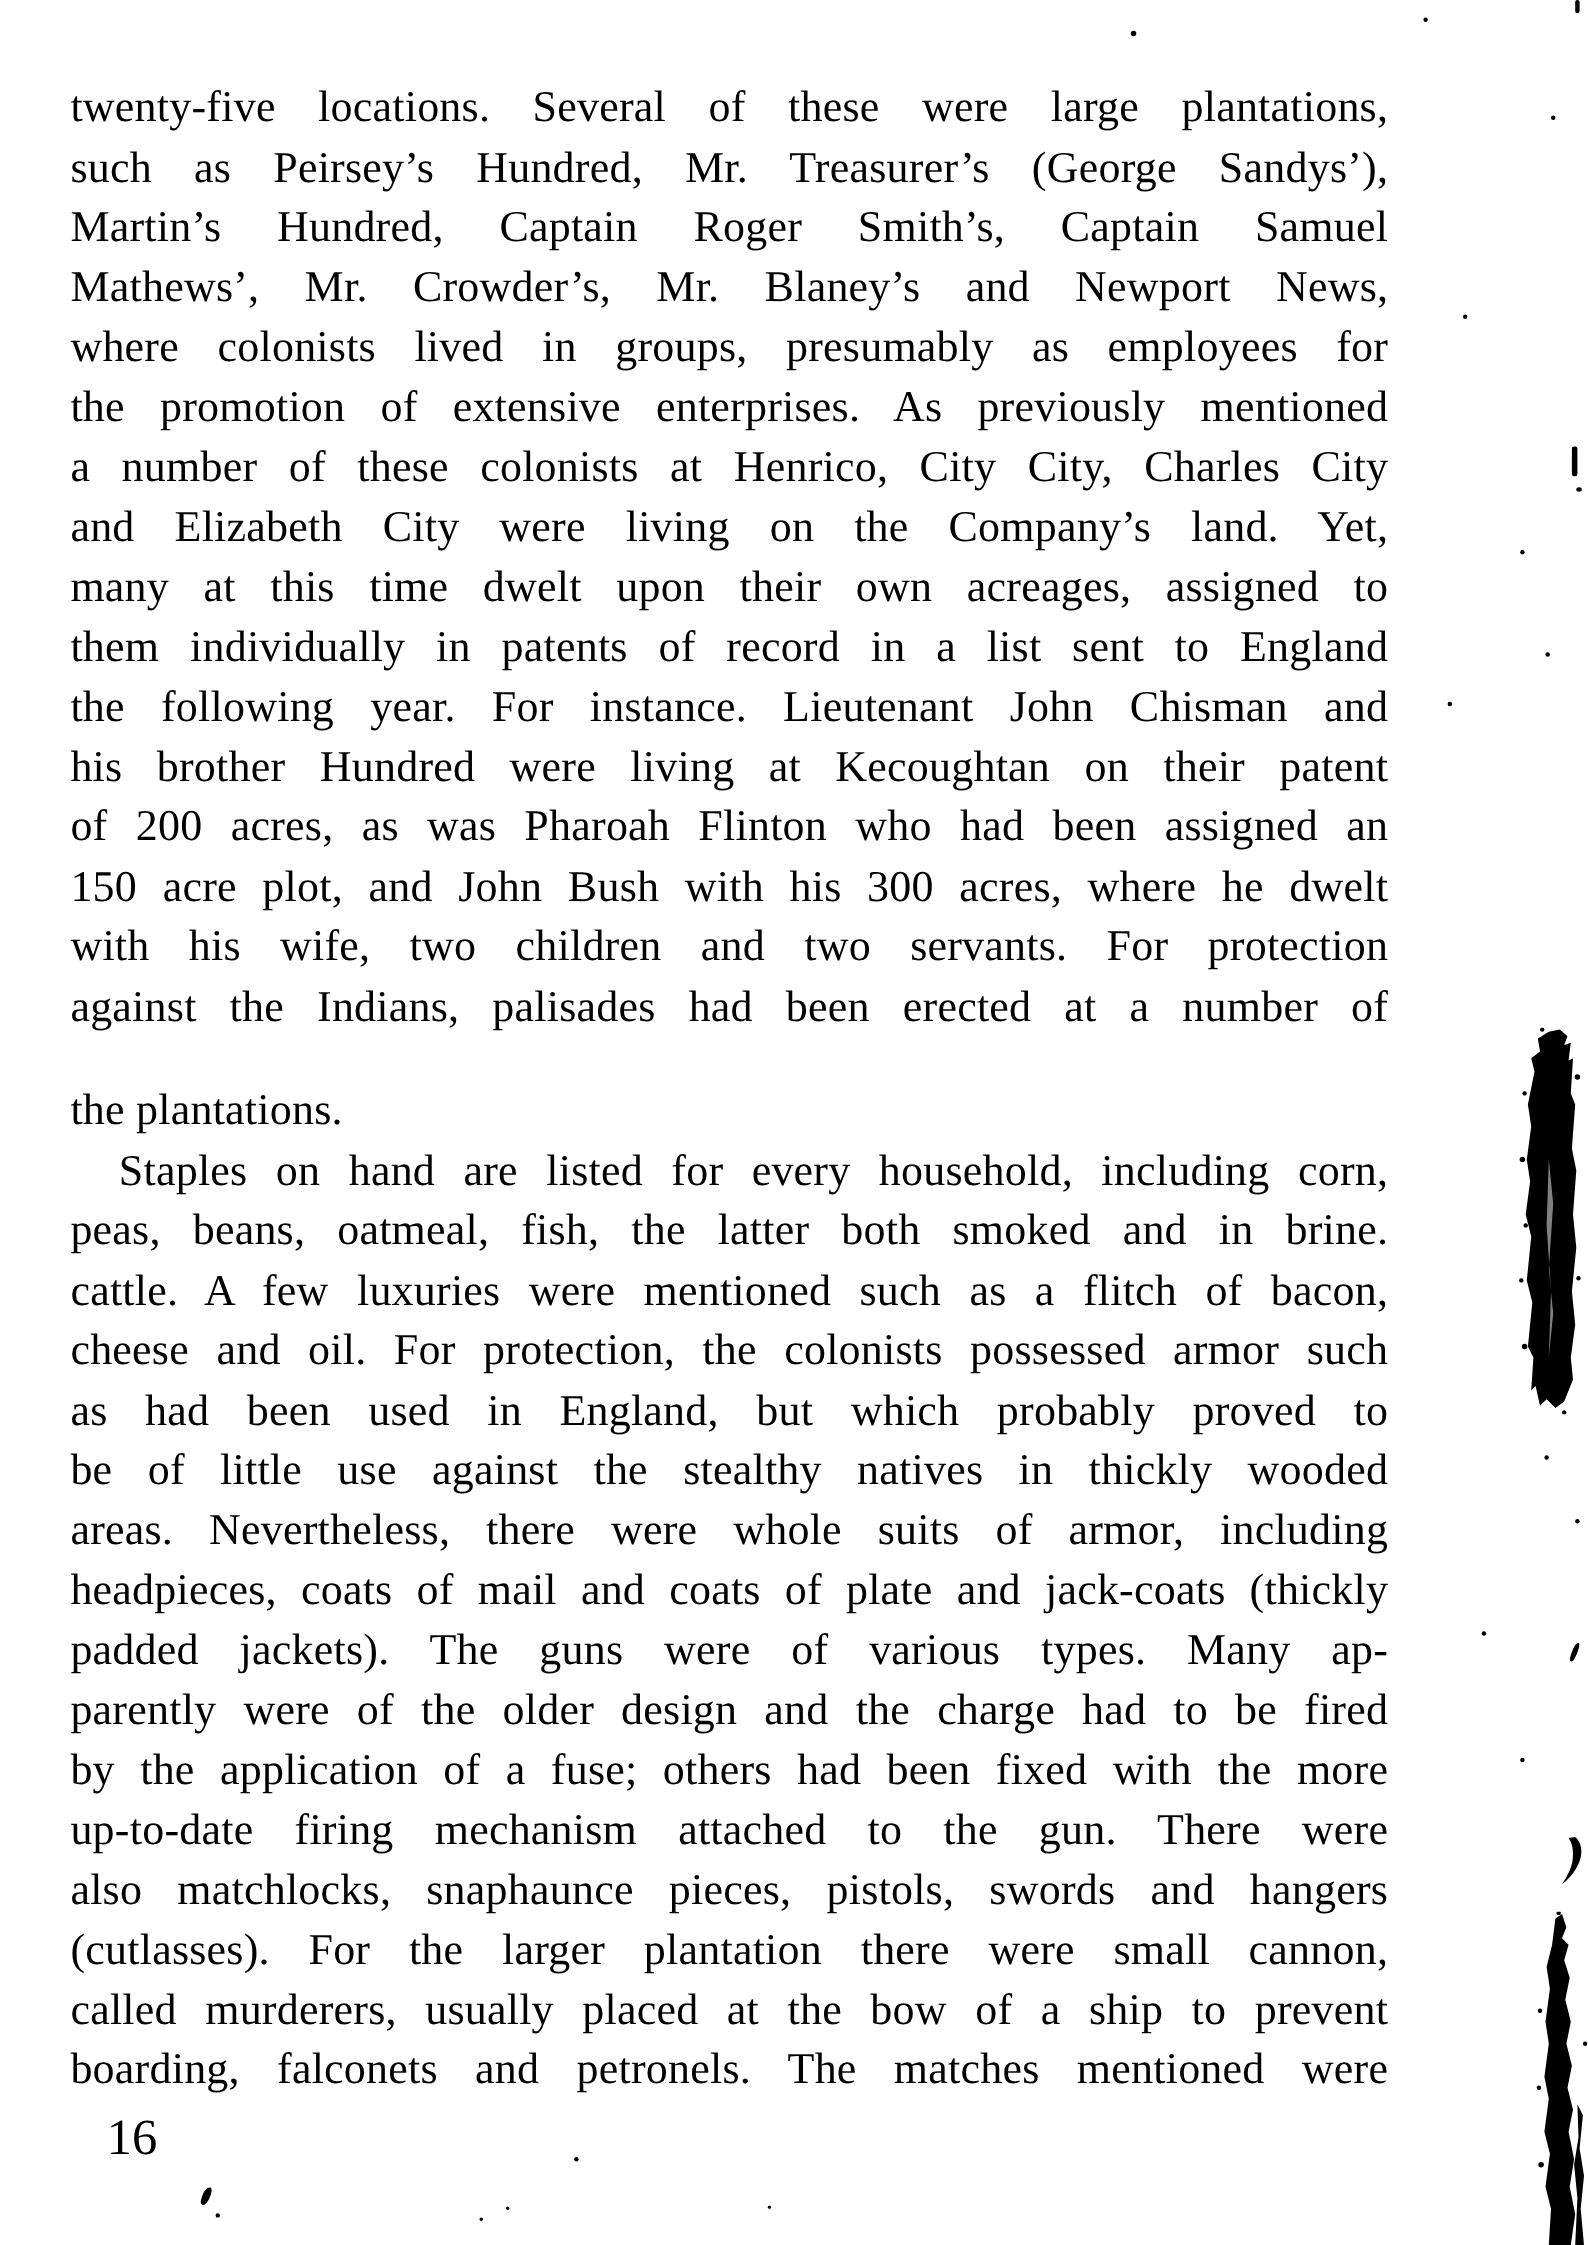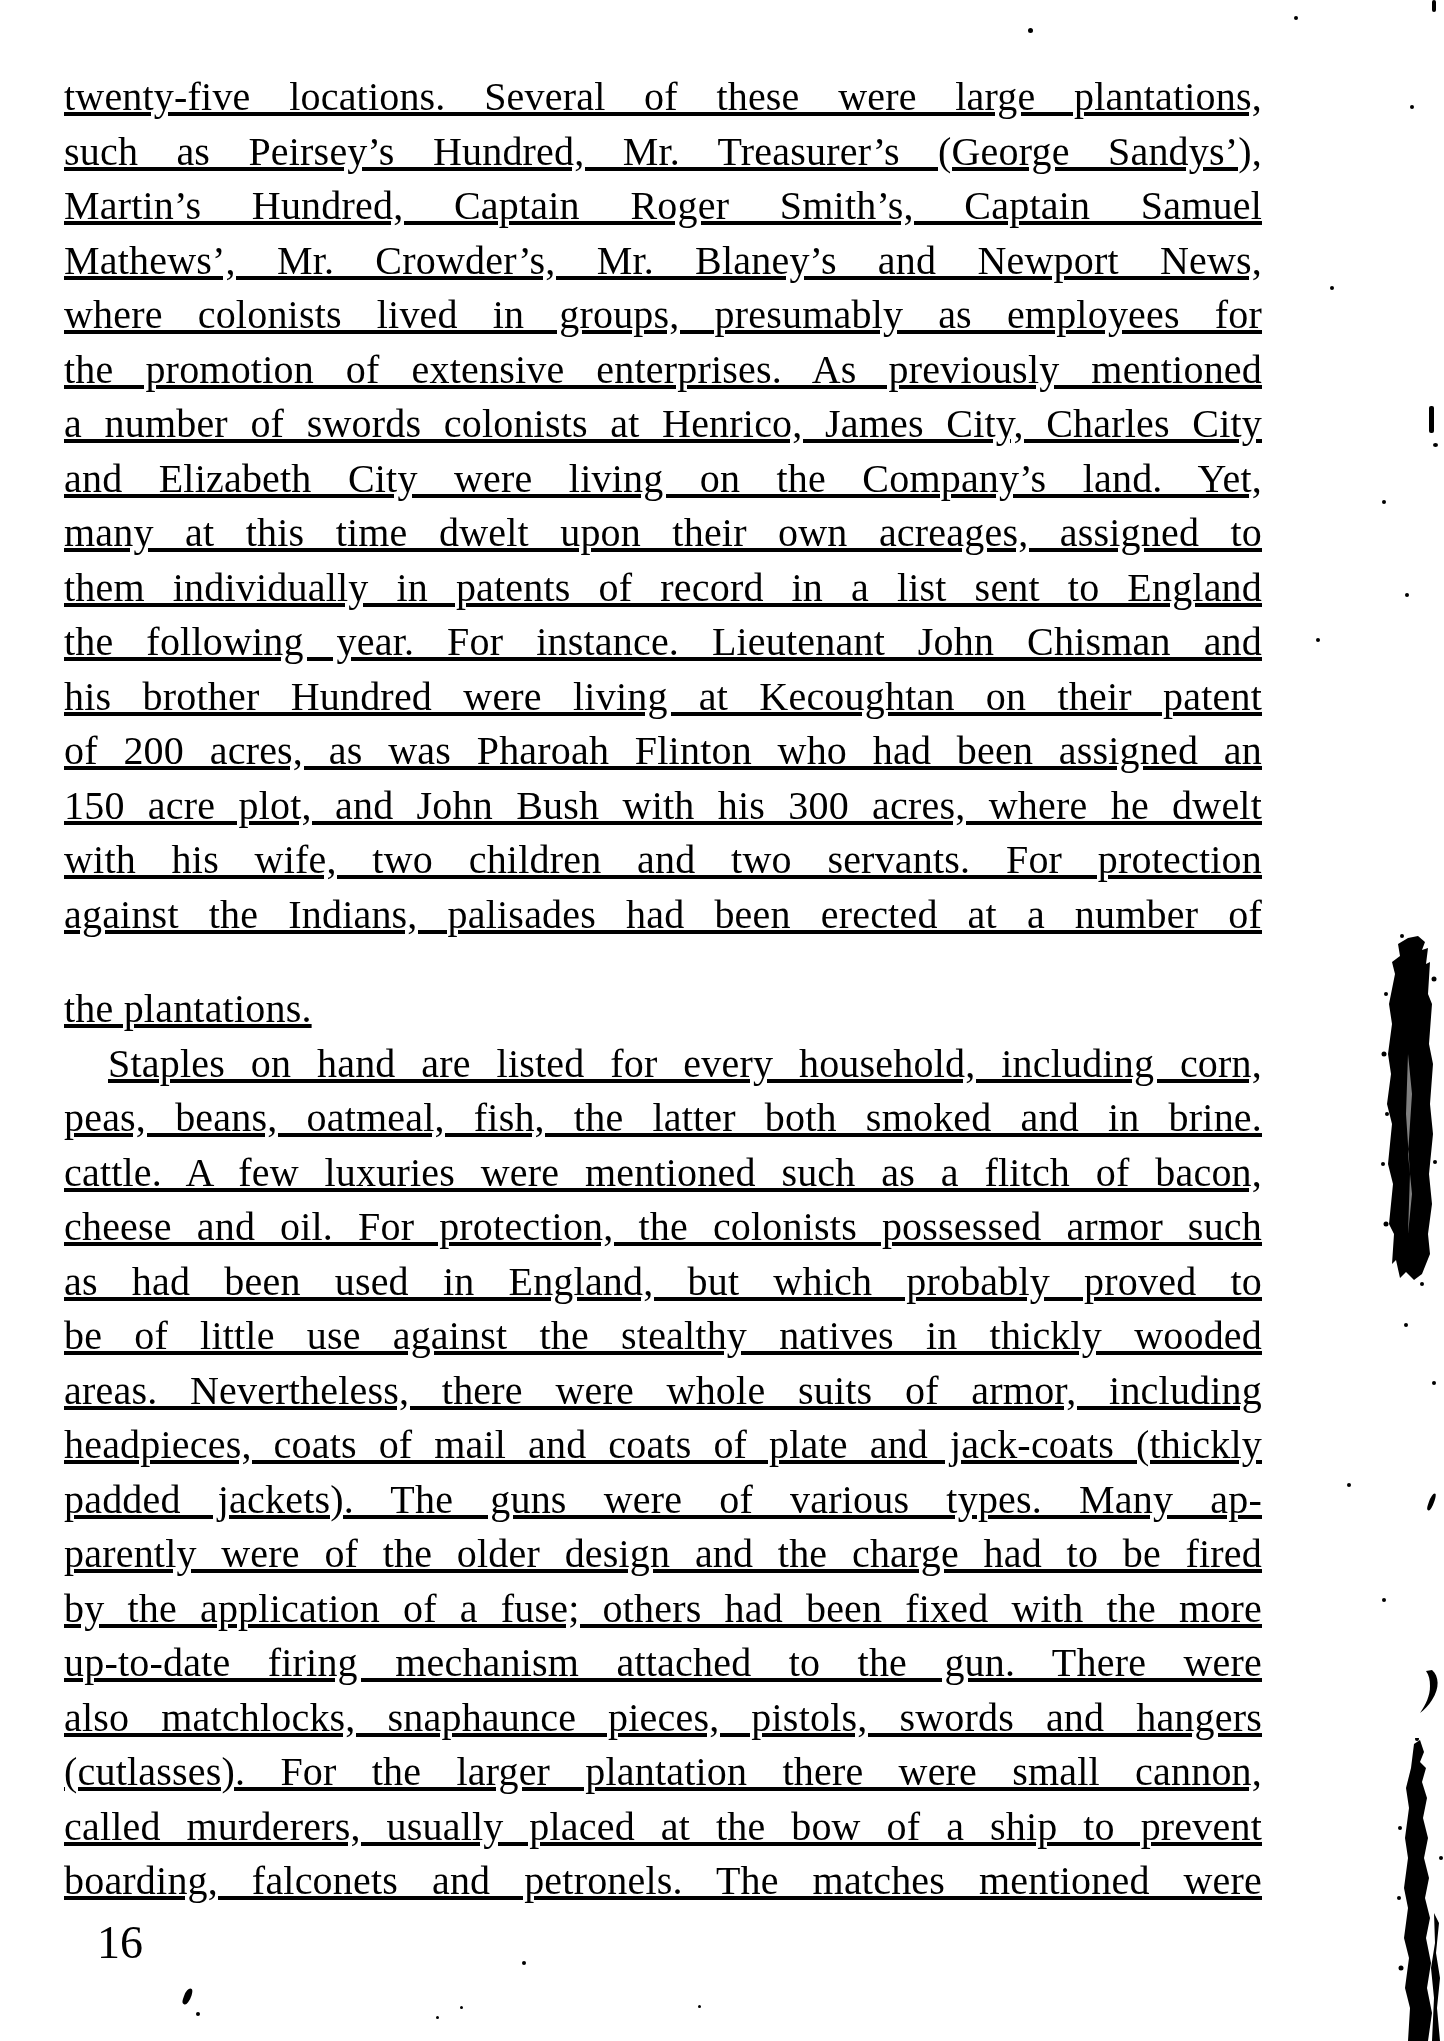--- a/index.html
+++ b/index.html
@@ -18,21 +18,20 @@
     line-height:54.5px;
     letter-spacing:0.2px;
   }
   .ln {
     height:54.5px;
     overflow:hidden;
     text-align:justify;
     text-align-last:justify;
     text-justify:inter-word;
     white-space:normal;
-    text-decoration:underline;
   }
   .ln.end { text-align-last:left;margin-top:40px; }
   .ln.indent { text-indent:44px; }
   .page-number {
     position:absolute;
     left:97px; top:1920px;
     font-size:46px;
     line-height:46px;
   }
   
@@ -51,21 +50,21 @@
 
 <div class="page">
 
   <div class="text-block">
     <div class="ln">twenty-five locations. Several of these were large plantations,</div>
     <div class="ln">such as Peirsey’s Hundred, Mr. Treasurer’s (George Sandys’),</div>
     <div class="ln">Martin’s Hundred, Captain Roger Smith’s, Captain Samuel</div>
     <div class="ln">Mathews’, Mr. Crowder’s, Mr. Blaney’s and Newport News,</div>
     <div class="ln">where colonists lived in groups, presumably as employees for</div>
     <div class="ln">the promotion of extensive enterprises. As previously mentioned</div>
-    <div class="ln">a number of swords colonists at Henrico, James City, Charles City</div>
+    <div class="ln">a number of these colonists at Henrico, City City, Charles City</div>
     <div class="ln">and Elizabeth City were living on the Company’s land. Yet,</div>
     <div class="ln">many at this time dwelt upon their own acreages, assigned to</div>
     <div class="ln">them individually in patents of record in a list sent to England</div>
     <div class="ln">the following year. For instance. Lieutenant John Chisman and</div>
     <div class="ln">his brother Hundred were living at Kecoughtan on their patent</div>
     <div class="ln">of 200 acres, as was Pharoah Flinton who had been assigned an</div>
     <div class="ln">150 acre plot, and John Bush with his 300 acres, where he dwelt</div>
     <div class="ln">with his wife, two children and two servants. For protection</div>
     <div class="ln">against the Indians, palisades had been erected at a number of</div>
     <div class="ln end">the plantations.</div>

